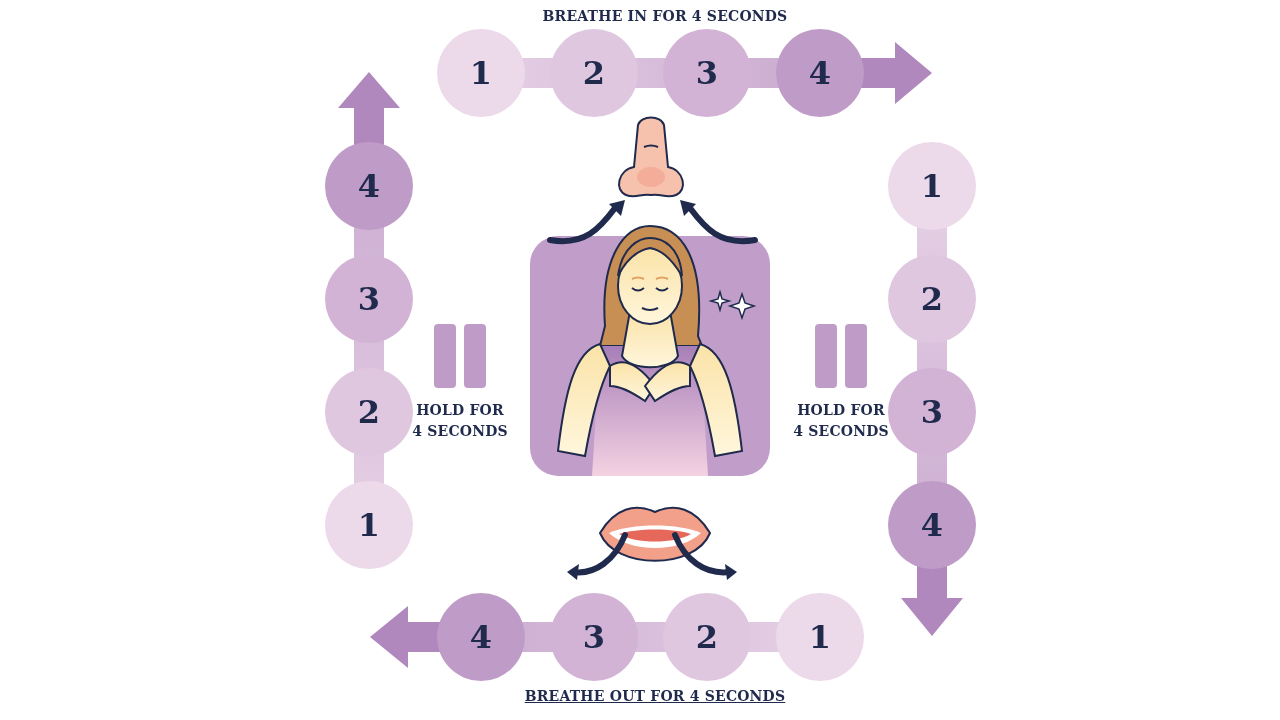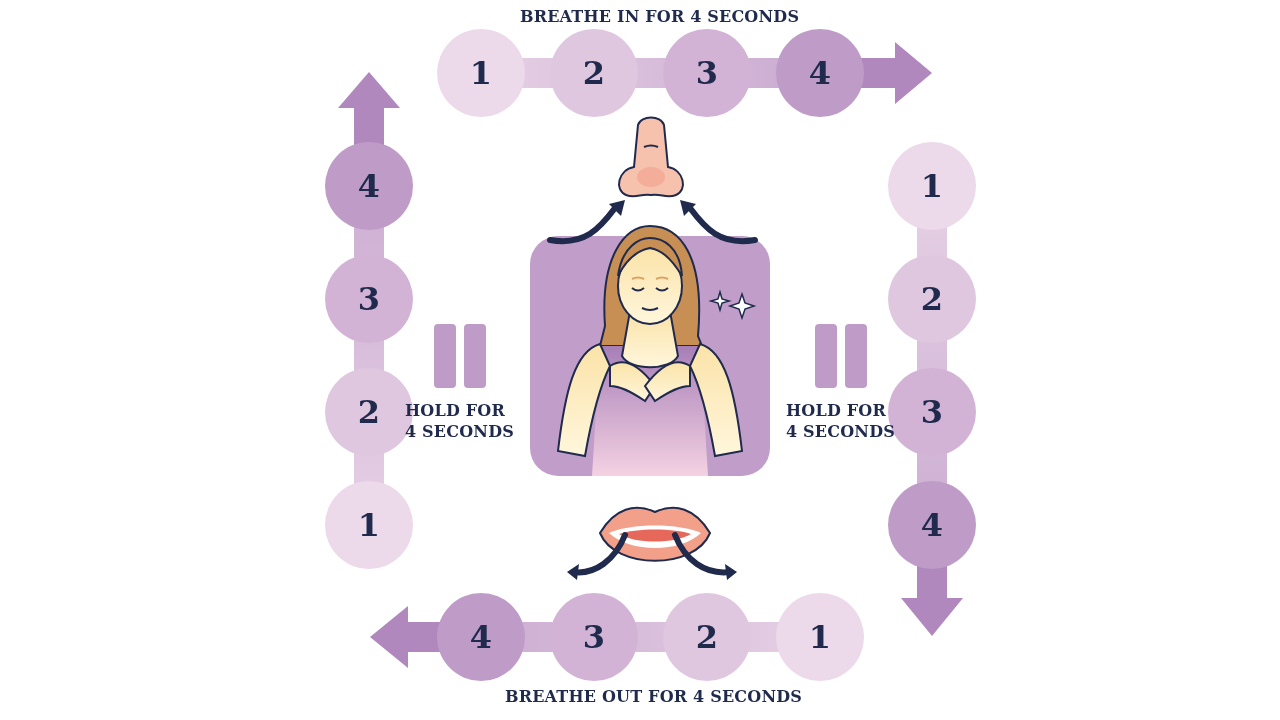--- a/index.html
+++ b/index.html
@@ -1,17 +1,17 @@
 <!DOCTYPE html>
 <html><head>
 <meta charset="utf-8">
 <style>
   html, body { margin:0; padding:0; background:#ffffff; }
   body { width:1280px; height:720px; position:relative; overflow:hidden; font-family:"DejaVu Serif", serif; }
-  .label { position:absolute; color:#1f2a4d; font-weight:bold; font-family:"DejaVu Serif", serif; font-size:16px; letter-spacing:0.2px; white-space:nowrap; text-align:left; line-height:21px; }
+  .label { position:absolute; color:#1f2a4d; font-weight:bold; font-family:"DejaVu Serif", serif; font-size:14px; letter-spacing:0.2px; white-space:nowrap; text-align:center; line-height:21px; }
   .circle { position:absolute; width:88px; height:88px; border-radius:50%; display:flex; align-items:center; justify-content:center; color:#1f2a4d; font-weight:bold; font-family:"DejaVu Serif", serif; font-size:32px; }
   .bar { position:absolute; }
   .pause-bar { position:absolute; width:22px; height:64px; border-radius:4px; background:#bf9cc7; }
   svg { position:absolute; overflow:visible; }
 </style>
 </head>
 <body>
 
 <div class="label" style="left:520px; top:6px; width:290px;">BREATHE IN FOR 4 SECONDS</div>
 
@@ -58,21 +58,21 @@
 
 <div class="bar" style="left:440px; top:622px; width:380px; height:30px; background:linear-gradient(270deg,#e6d1e5,#c8a8cf);"></div>
 <svg width="100" height="70" style="left:368px; top:602px;">
   <polygon points="100,20 40,20 40,4 2,35 40,66 40,50 100,50" fill="#b088bd"></polygon>
 </svg>
 <div class="circle" style="left:437px; top:593px; background:#bf9cc7;">4</div>
 <div class="circle" style="left:550px; top:593px; background:#d2b3d6;">3</div>
 <div class="circle" style="left:663px; top:593px; background:#e0c7e0;">2</div>
 <div class="circle" style="left:776px; top:593px; background:#ecd9ea;">1</div>
 
-<div class="label" style="left:505px; top:686px; width:300px;">BREATHE OUT FOR 4 SECONDS</div>
+<div class="label" style="left:505px; top:686px; width:300px;text-decoration:underline;">BREATHE OUT FOR 4 SECONDS</div>
 
 <div style="position:absolute; left:530px; top:236px; width:240px; height:240px; border-radius:28px; background:#c09ec9;"></div>
 
 <svg width="240" height="260" style="left:530px; top:216px;">
   <defs>
     <linearGradient id="skin" x1="0" y1="0" x2="0" y2="1">
       <stop offset="0" stop-color="#fbe3a8"></stop>
       <stop offset="1" stop-color="#fff6dc"></stop>
     </linearGradient>
     <linearGradient id="top" x1="0" y1="0" x2="0" y2="1">

